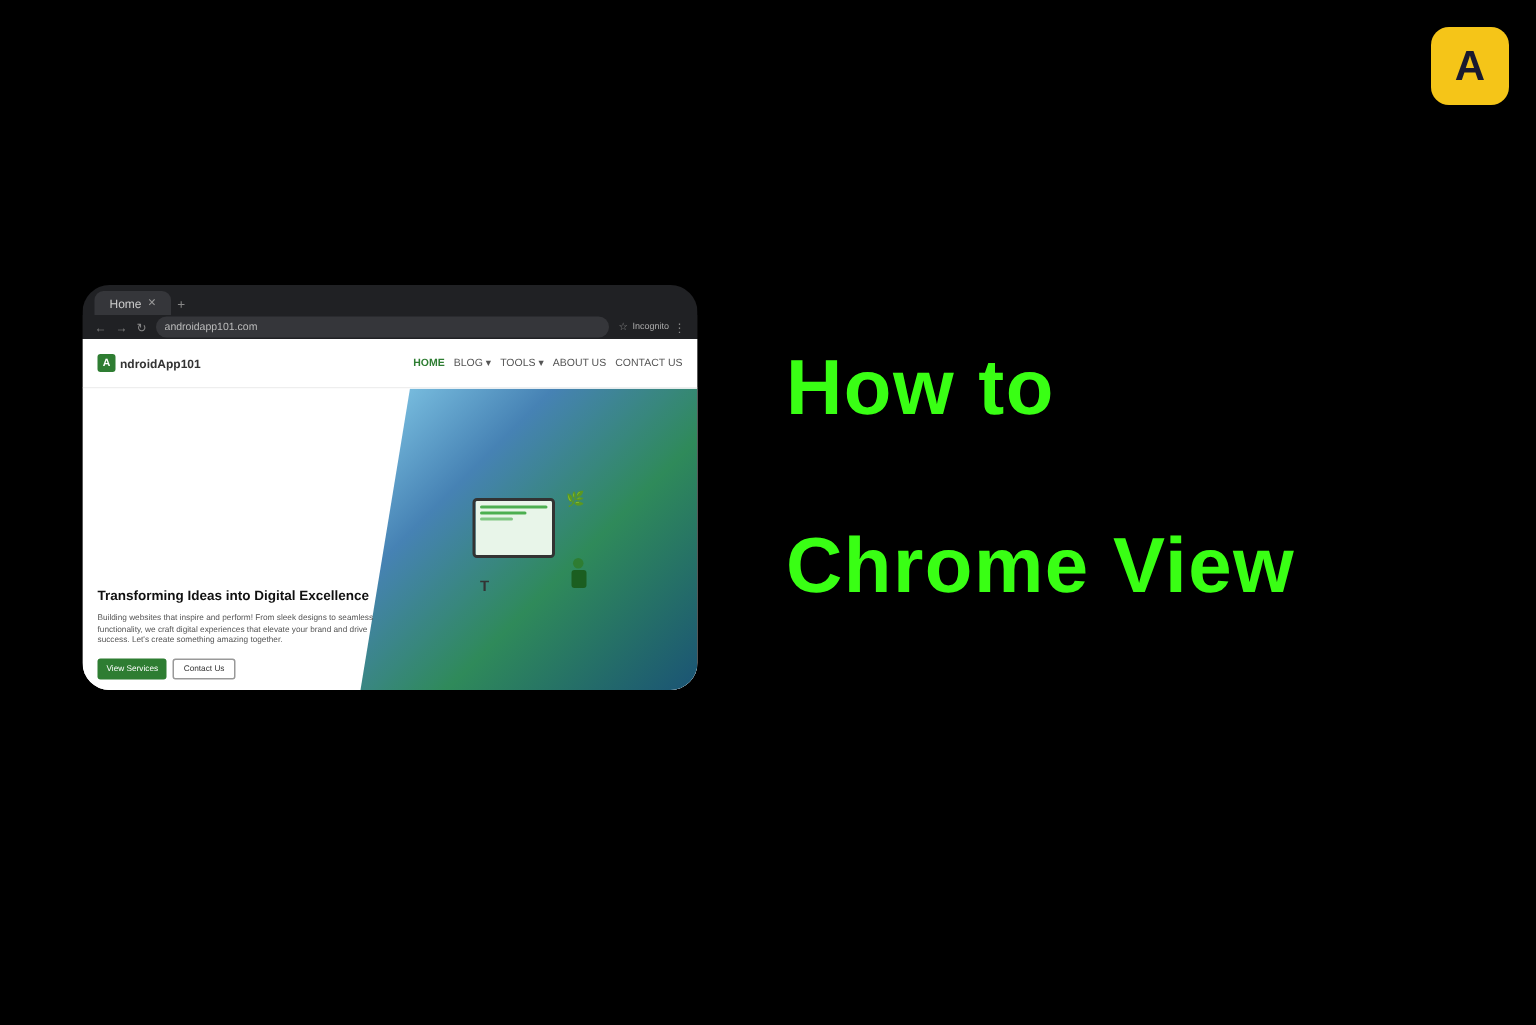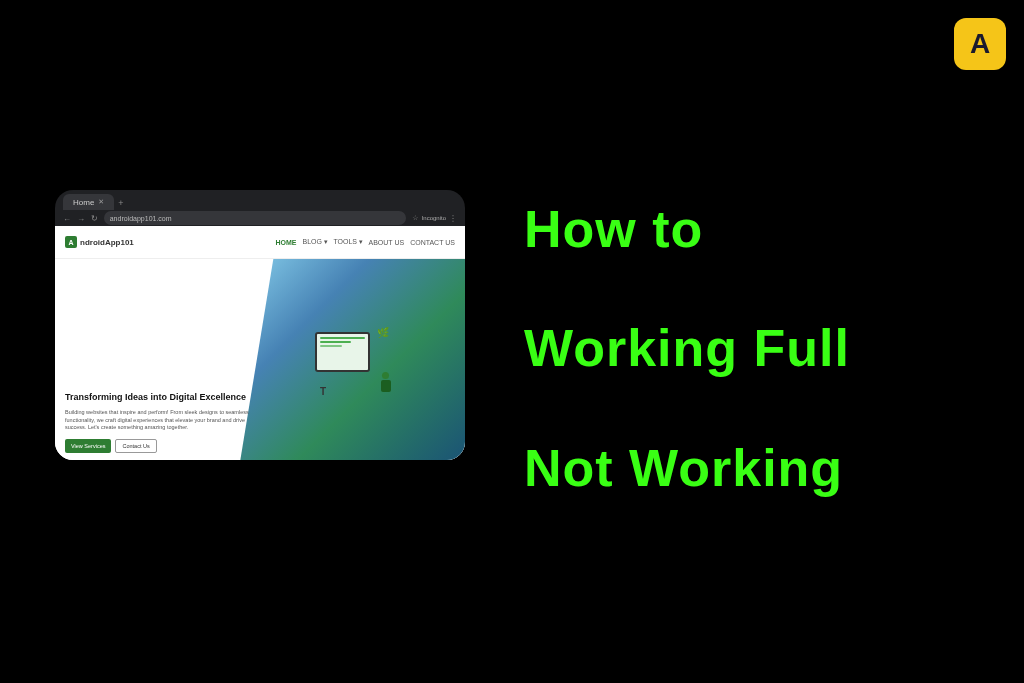--- a/index.html
+++ b/index.html
@@ -376,17 +376,16 @@
         </div>
       </div>
     </div>
   </div>
 </div>
 
 <div class="right-text">
   <div class="article-title" style="color: rgb(57, 255, 20);">
     <span>How to</span><br>
     <br>
-    <span>Working Full</span><br>
+    <span>Chrome View</span><br>
     <br>
-    <span>Not Working</span>
   </div>
 </div>
 
 </body></html>

